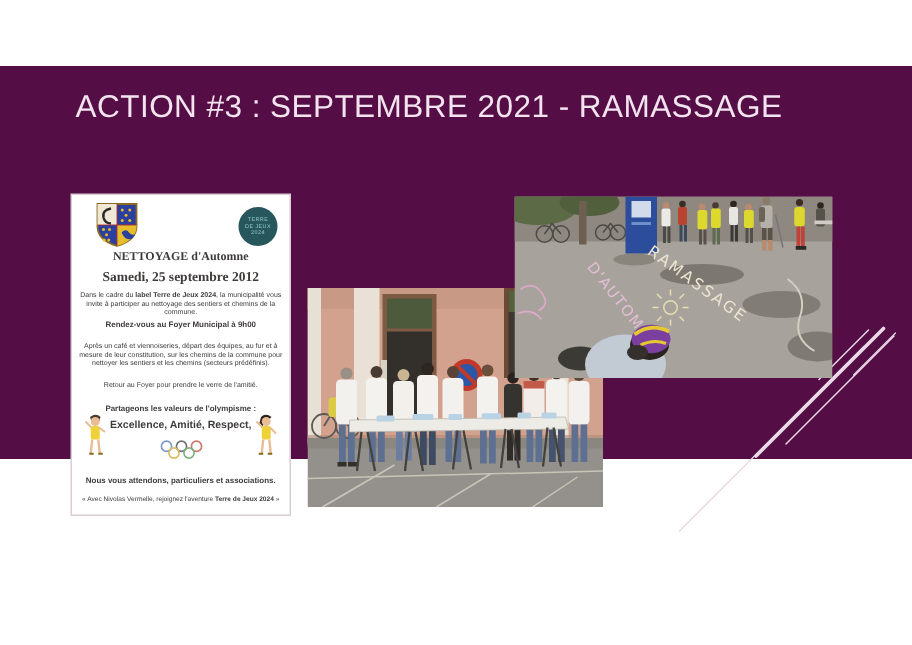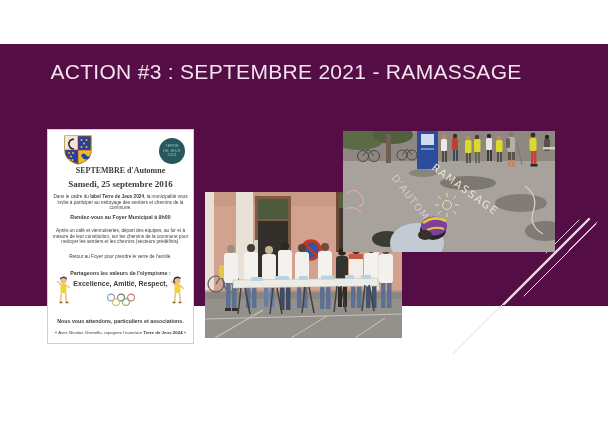--- a/index.html
+++ b/index.html
@@ -68,22 +68,22 @@
         <path d="M17,20 q3,-3 5,0 q2,2.5 4,1 q-1,3.5 -4,3.5 q-3,0 -5,-4.5 z" fill="#2b3f9e"></path>
         <path d="M14,1 v28 M1,15 h26" stroke="#b03030" stroke-width="0.6" fill="none"></path>
       </svg>
 
       <div class="badge">
         <span>TERRE</span>
         <span>DE JEUX</span>
         <span>2024</span>
       </div>
 
-      <p class="f-title">SEPTEMBRE d'Automne</p>
-      <p class="f-date">Samedi, 25 septembre 2016</p>
+      <p class="f-title">NETTOYAGE d'Automne</p>
+      <p class="f-date">Samedi, 25 septembre 2012</p>
       <p class="f-intro"><span>Dans le cadre du </span><b>label Terre de Jeux 2024</b><span>, la municipalité vous invite à participer au nettoyage des sentiers et chemins de la commune.</span></p>
       <p class="f-meeting">Rendez-vous au Foyer Municipal à 9h00</p>
       <p class="f-body1">Après un café et viennoiseries, départ des équipes, au fur et à mesure de leur constitution, sur les chemins de la commune pour nettoyer les sentiers et les chemins (secteurs prédéfinis).</p>
       <p class="f-body2">Retour au Foyer pour prendre le verre de l'amitié.</p>
       <p class="f-olymp">Partageons les valeurs de l'olympisme :</p>
       <p class="f-values">Excellence, Amitié, Respect,</p>
 
       <svg class="mascot mascot-l" viewBox="0 0 17 34">
         <path d="M5,2 q4,-3 7,0 l-1,3 h-5 z" fill="#4a3a2a"></path>
         <circle cx="8.5" cy="5" r="3" fill="#e8bd96"></circle>

